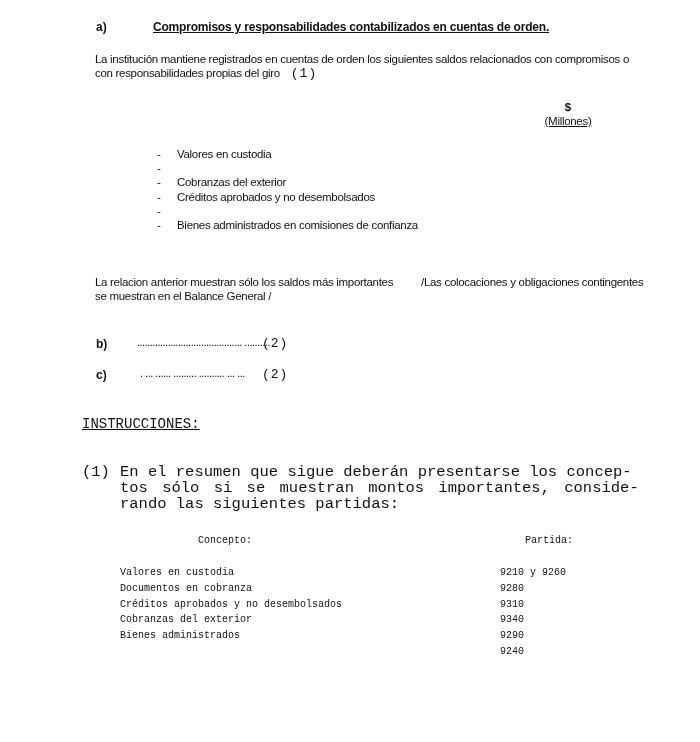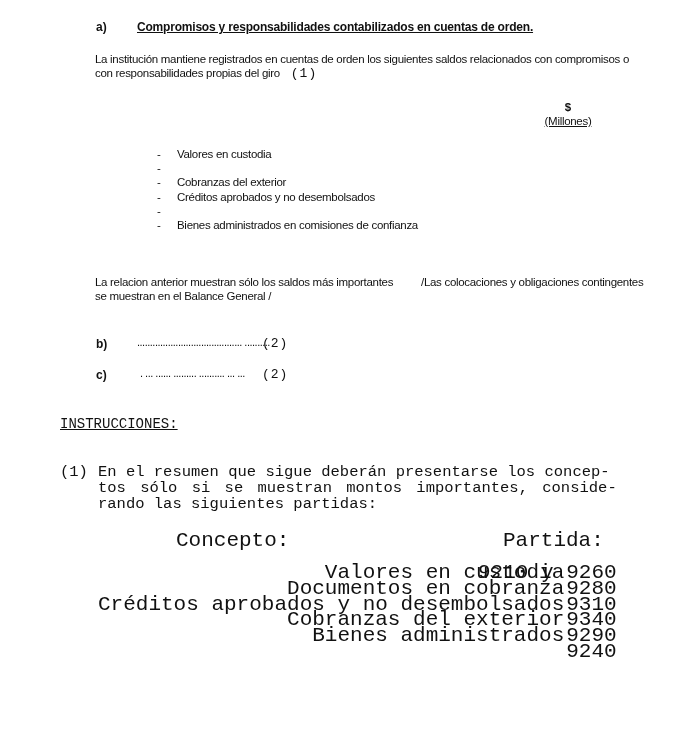--- a/index.html
+++ b/index.html
@@ -1,38 +1,38 @@
 <!DOCTYPE html>
 <html><head>
   <meta charset="utf-8">
   <style>
     html, body { margin: 0; padding: 0; background: #ffffff; }
     body { width: 700px; height: 742px; position: relative; overflow: hidden; color: #111; }
     .sans { font-family: "Liberation Sans", sans-serif; }
-    .mono { font-family: "Liberation Mono", monospace; }
+    .mono { font-family: "Liberation Mono", monospace; margin-left: 22px; }
     .abs { position: absolute; white-space: nowrap; }
 
     .sec-label { font-weight: bold; font-size: 12px; }
-    .sec-title { font-weight: bold; font-size: 12px; text-decoration: underline; letter-spacing: -0.2px; }
+    .sec-title { font-weight: bold; font-size: 12px; text-decoration: underline; letter-spacing: -0.2px; margin-left: 16px; }
     .para { font-size: 11.5px; line-height: 14px; letter-spacing: -0.3px; }
     .paren-mono { font-family: "Liberation Mono", monospace; font-size: 13px; letter-spacing: 1px; }
 
     .currency { font-size: 11.5px; text-align: center; width: 80px; }
     .currency .sym { font-weight: bold; display: block; line-height: 14px; }
     .currency .unit { text-decoration: underline; display: block; line-height: 14px; letter-spacing: -0.3px; }
 
     .list { font-size: 11.5px; line-height: 14.2px; letter-spacing: -0.3px; }
     .list .row { display: flex; }
     .list .dash { width: 20px; }
 
     .dots { font-size: 11px; letter-spacing: -0.5px; }
 
     .instr { font-size: 14px; text-decoration: underline; letter-spacing: 0px; }
     .mono-para { font-size: 15.5px; line-height: 15.5px; }
-    .tbl { font-size: 21px; line-height: 15.8px; text-align: right; }
+    .tbl { font-size: 10px; line-height: 15.8px; }
   </style>
 </head>
 <body>
 
 <div class="abs sans sec-label" style="left:96px; top:20px;">a)</div>
 <div class="abs sans sec-title" style="left:137px; top:20px;">Compromisos y responsabilidades contabilizados en cuentas de orden.</div>
 
 <div class="abs sans para" style="left:95px; top:52px;">La institución mantiene registrados en cuentas de orden los siguientes saldos relacionados con compromisos o</div>
 <div class="abs sans para" style="left:95px; top:66px;">
   <span>con responsabilidades propias del giro</span>

